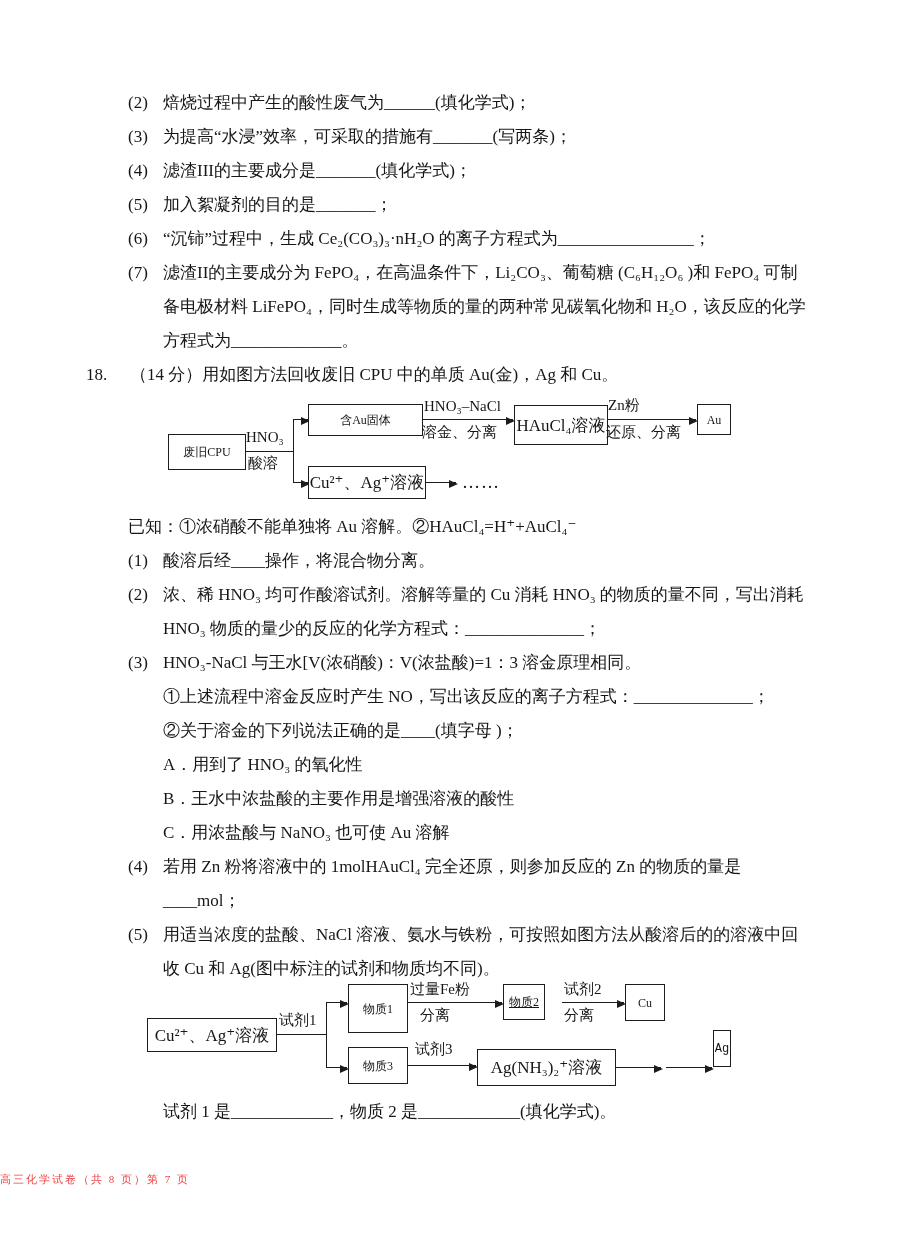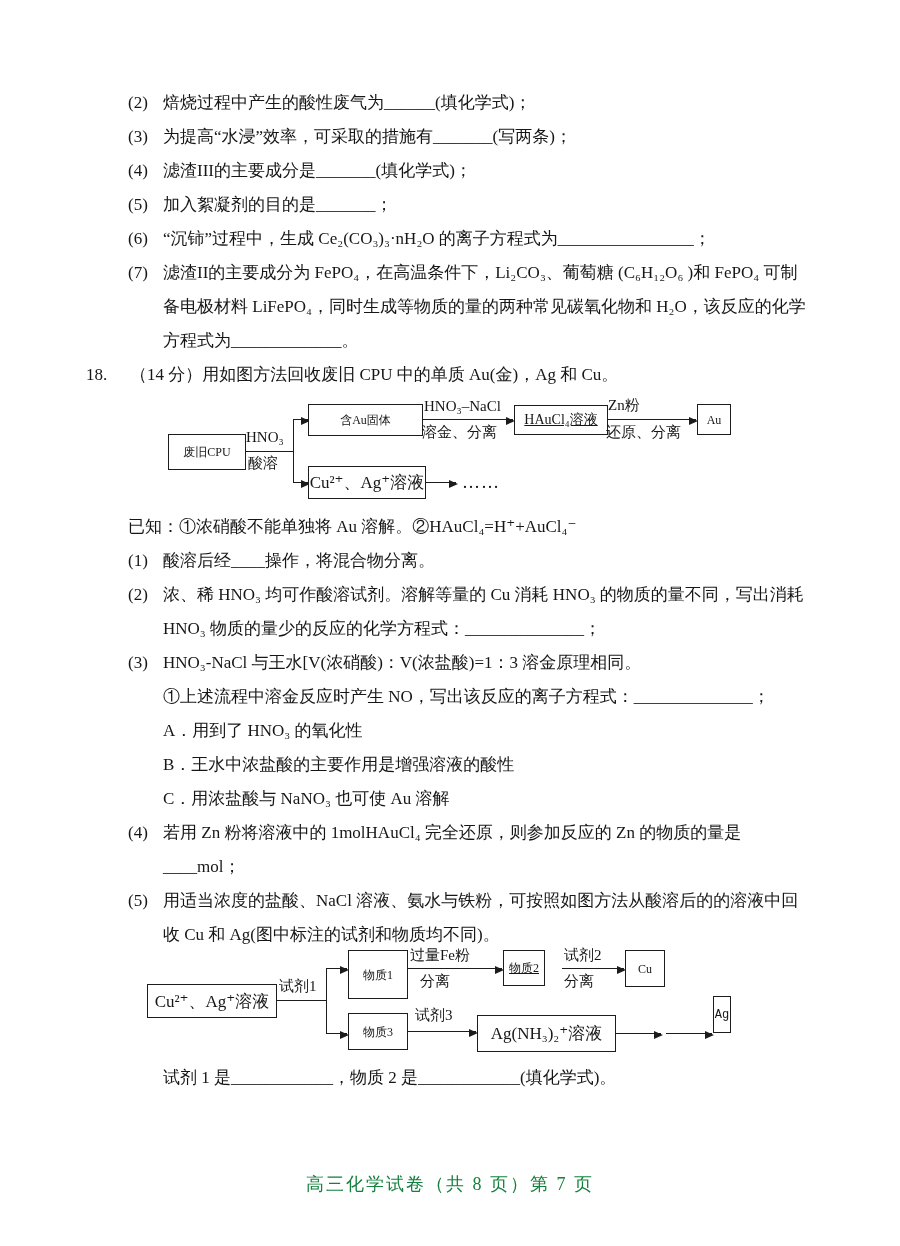--- a/index.html
+++ b/index.html
@@ -29,22 +29,22 @@
   .flab{position:absolute;font-size:15px;line-height:19px;text-align:left;white-space:nowrap;}
   .hline{position:absolute;height:0;border-top:1.6px solid #1c1c1c;}
   .vline{position:absolute;width:0;border-left:1.6px solid #1c1c1c;}
   .harrow{position:absolute;height:0;border-top:1.6px solid #1c1c1c;}
   .harrow::after{
     content:"";position:absolute;right:-2px;top:-3.4px;width:0;height:0;
     border-left:9px solid #1c1c1c;border-top:4.2px solid transparent;border-bottom:4.2px solid transparent;
   }
   .dots{position:absolute;font-size:18px;letter-spacing:1px;}
   .footer{
-    position:absolute;left:0;top:1172px;width:900px;text-align:center;
-    font-size:18px;letter-spacing:2px;color:#15803d;
+    position:absolute;left:0;top:1172px;width:900px;
+    font-size:11px;letter-spacing:2px;color:#ef4444;
   }
 </style>
 </head>
 <body>
 
 <div class="page">
   <div class="content">
 
     <div class="qitem">
       <span class="inum">(2)</span>
@@ -81,21 +81,21 @@
       <div class="flab" style="left:246px;top:36px;width:50px;">HNO₃</div>
       <div class="hline" style="left:246px;top:59px;width:48px;"></div>
       <div class="flab" style="left:248px;top:62px;width:46px;">酸溶</div>
       <div class="vline" style="left:293px;top:27px;height:63px;"></div>
       <div class="harrow" style="left:293px;top:27px;width:15px;"></div>
       <div class="harrow" style="left:293px;top:90px;width:15px;"></div>
       <div class="fbox" style="left:308px;top:12px;width:115px;height:32px;">含Au固体</div>
       <div class="harrow" style="left:423px;top:27px;width:90px;"></div>
       <div class="flab" style="left:424px;top:5px;width:88px;">HNO₃–NaCl</div>
       <div class="flab" style="left:422px;top:31px;width:92px;">溶金、分离</div>
-      <div class="fbox" style="left:514px;top:13px;width:94px;height:30px;font-size:14px;text-decoration:underline;">HAuCl₄溶液</div>
+      <div class="fbox" style="left:514px;top:13px;width:94px;height:40px;font-size:17px;">HAuCl₄溶液</div>
       <div class="harrow" style="left:608px;top:27px;width:88px;"></div>
       <div class="flab" style="left:608px;top:4px;width:88px;">Zn粉</div>
       <div class="flab" style="left:606px;top:31px;width:92px;">还原、分离</div>
       <div class="fbox" style="left:697px;top:12px;width:34px;height:31px;">Au</div>
       <div class="fbox" style="left:308px;top:74px;width:118px;height:33px;font-size:17px;">Cu²⁺、Ag⁺溶液</div>
       <div class="harrow" style="left:426px;top:90px;width:30px;"></div>
       <div class="dots" style="left:462px;top:80px;">……</div>
     </div>
 
     <div class="line">已知：①浓硝酸不能单独将 Au 溶解。②HAuCl₄=H⁺+AuCl₄⁻</div>
@@ -106,20 +106,21 @@
     </div>
     <div class="qitem">
       <span class="inum">(2)</span>
       <span class="itext">浓、稀 HNO₃ 均可作酸溶试剂。溶解等量的 Cu 消耗 HNO₃ 的物质的量不同，写出消耗 HNO₃ 物质的量少的反应的化学方程式：______________；</span>
     </div>
     <div class="qitem">
       <span class="inum">(3)</span>
       <span class="itext">HNO₃-NaCl 与王水[V(浓硝酸)：V(浓盐酸)=1：3 溶金原理相同。</span>
     </div>
     <div class="sub">①上述流程中溶金反应时产生 NO，写出该反应的离子方程式：______________；</div>
+    <div class="sub">②关于溶金的下列说法正确的是____(填字母 )；</div>
     <div class="sub">A．用到了 HNO₃ 的氧化性</div>
     <div class="sub">B．王水中浓盐酸的主要作用是增强溶液的酸性</div>
     <div class="sub">C．用浓盐酸与 NaNO₃ 也可使 Au 溶解</div>
     <div class="qitem">
       <span class="inum">(4)</span>
       <span class="itext">若用 Zn 粉将溶液中的 1molHAuCl₄ 完全还原，则参加反应的 Zn 的物质的量是____mol；</span>
     </div>
     <div class="qitem">
       <span class="inum">(5)</span>
       <span class="itext">用适当浓度的盐酸、NaCl 溶液、氨水与铁粉，可按照如图方法从酸溶后的的溶液中回收 Cu 和 Ag(图中标注的试剂和物质均不同)。</span>

